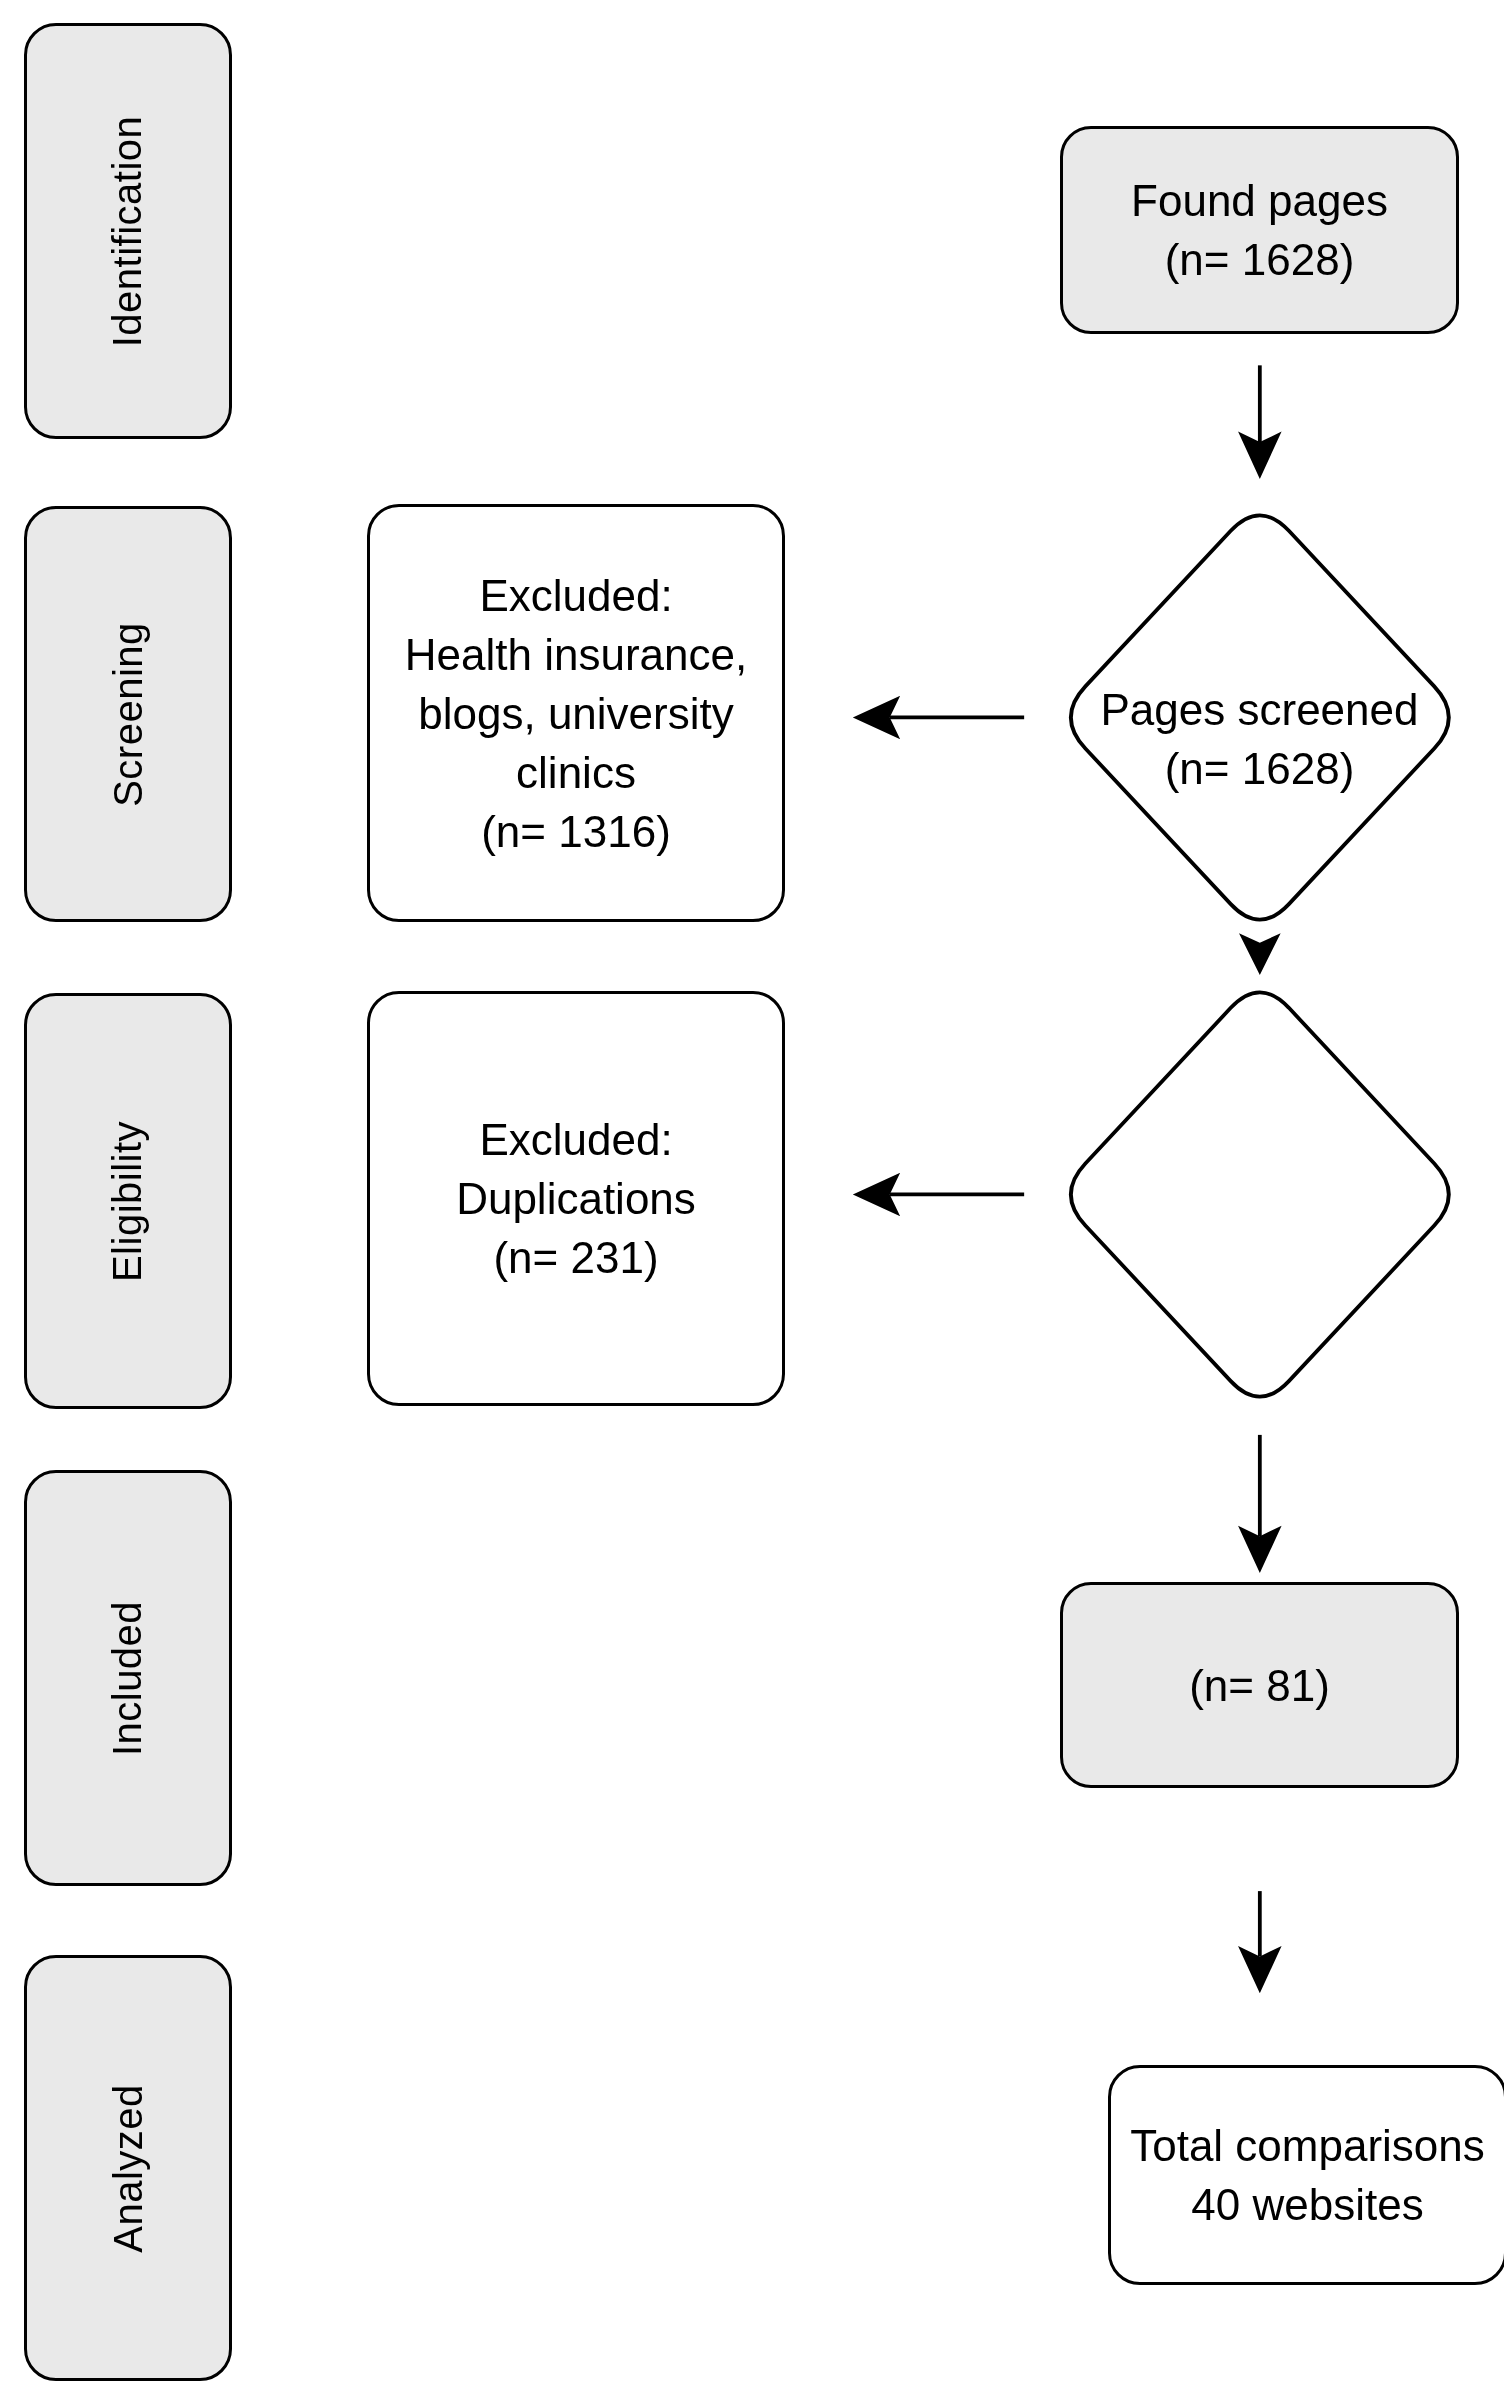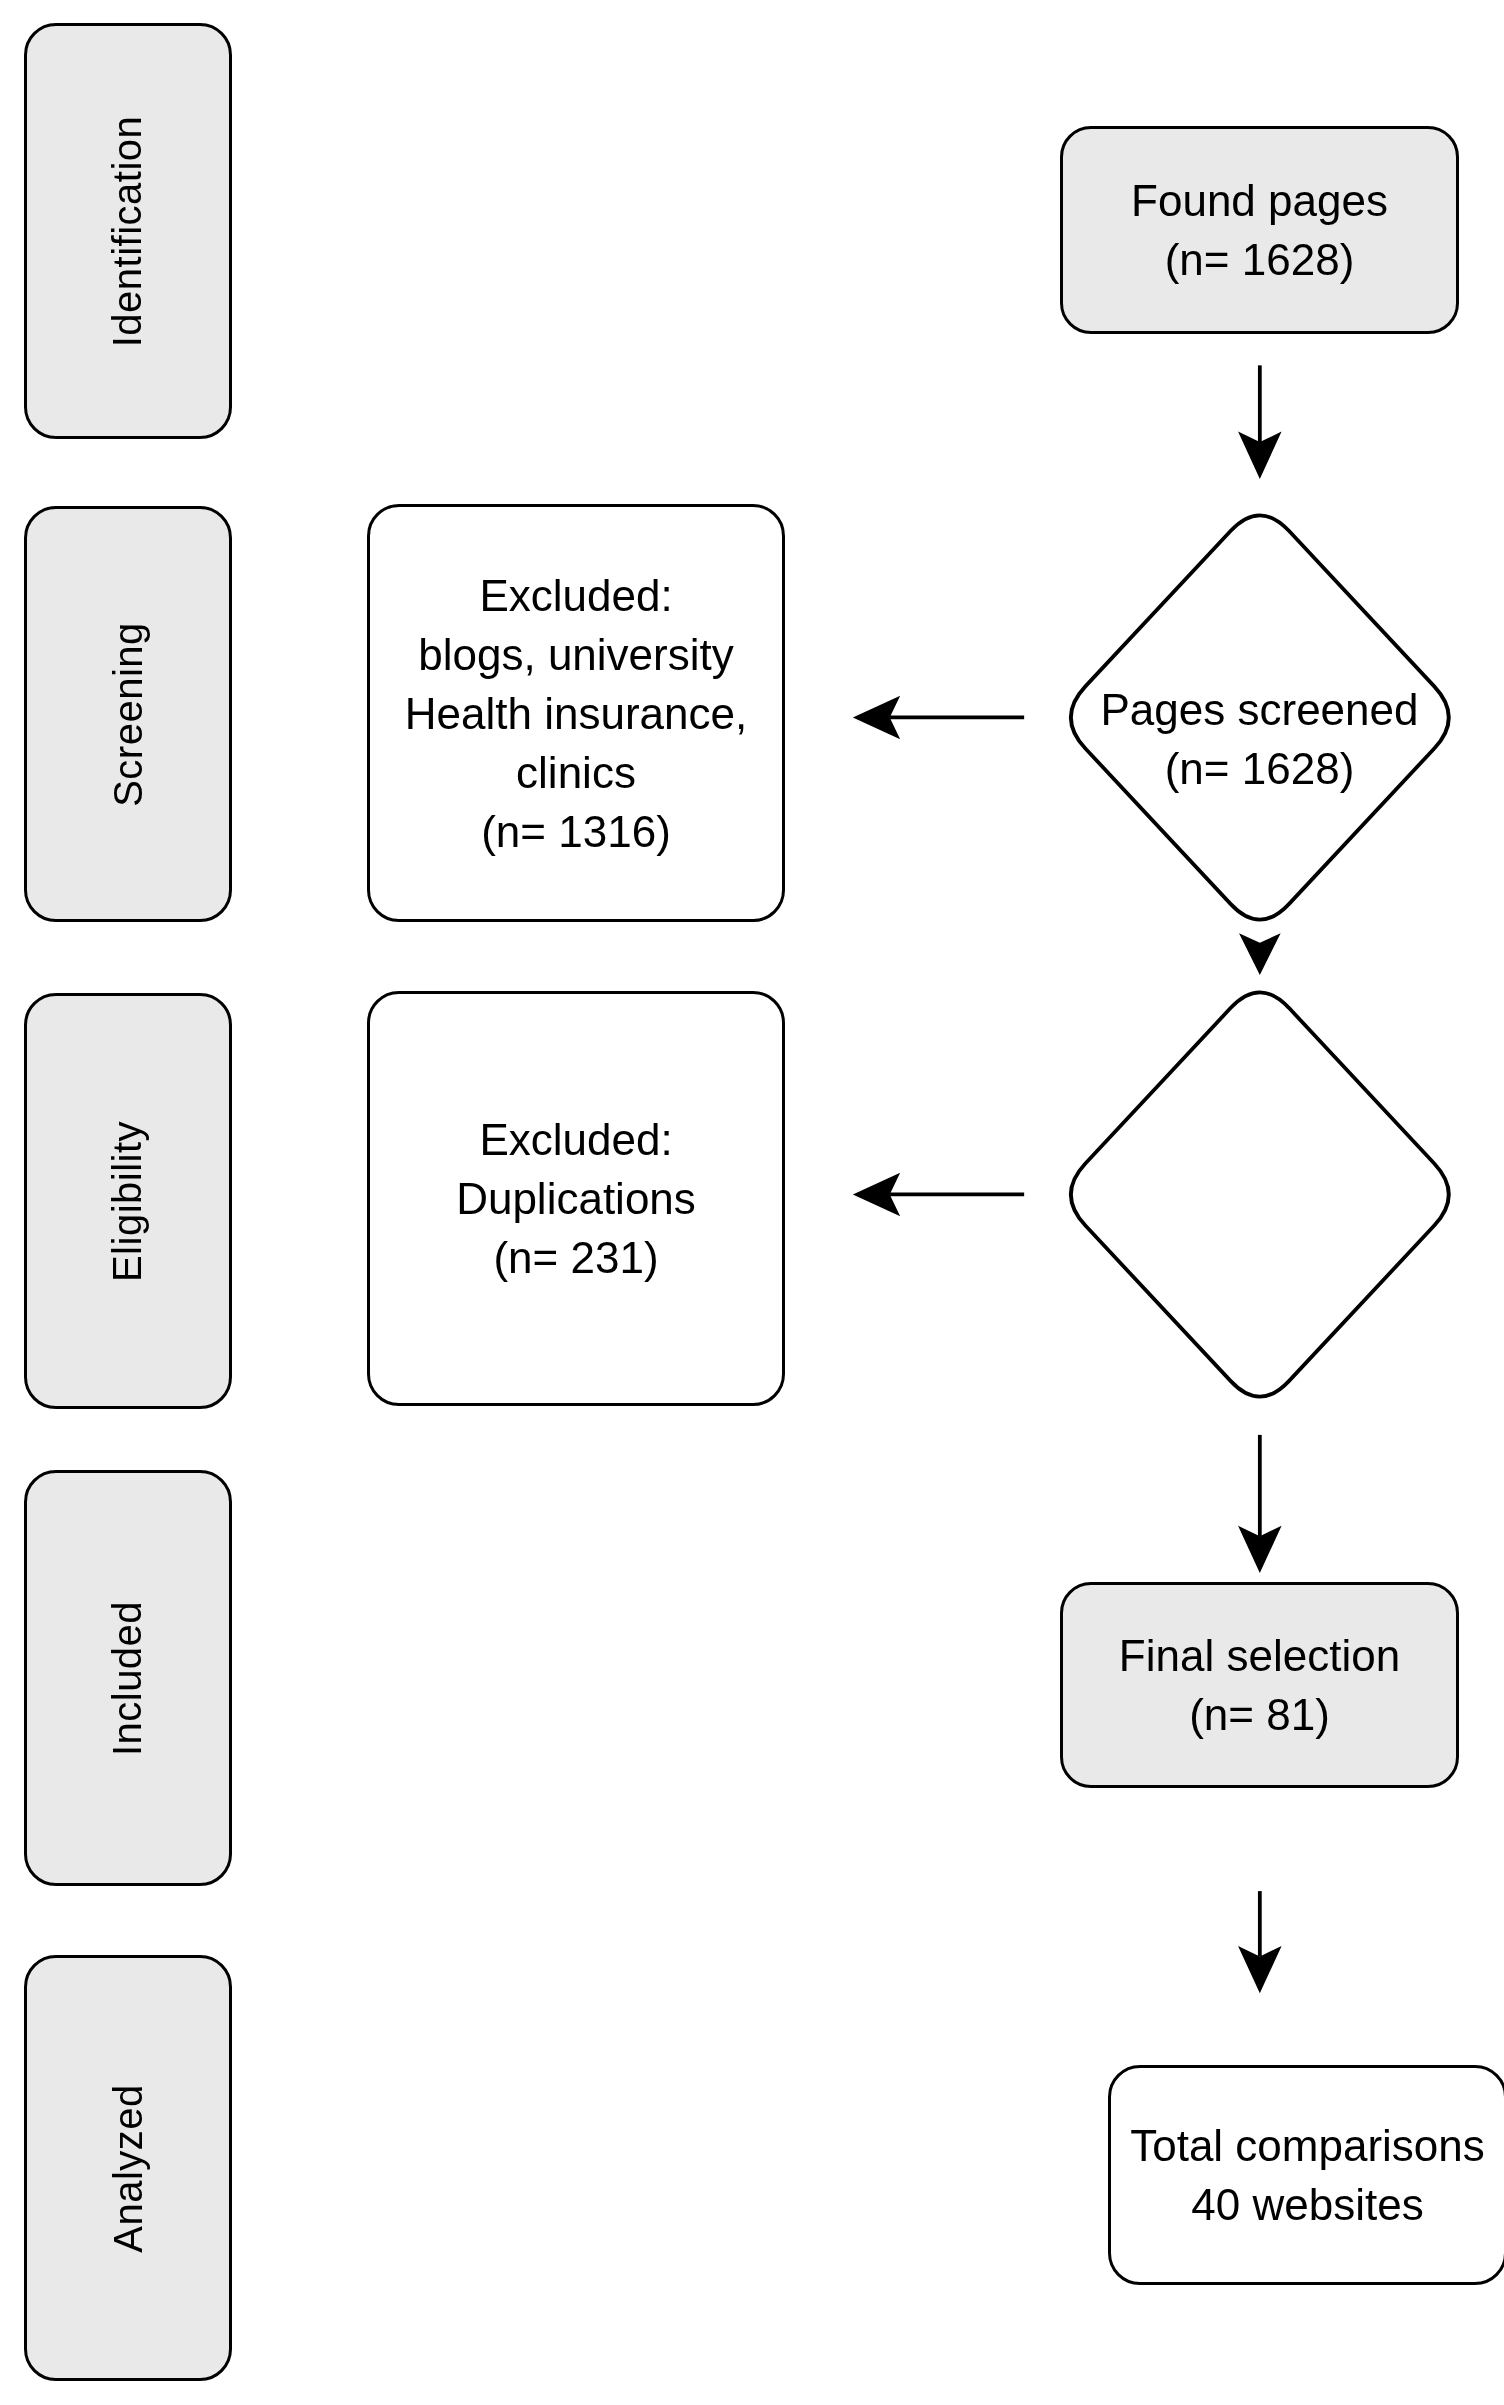--- a/index.html
+++ b/index.html
@@ -139,35 +139,34 @@
 
   <div class="diamond-text" style="left:1056px; top:500px; width:407px; height:435px;">
     <div class="inner">
       <div>Pages screened</div>
       <div>(n= 1628)</div>
     </div>
   </div>
 
   <div class="node white" style="left:367px; top:504px; width:418px; height:418px;">
     <div>Excluded:</div>
+    <div>Health insurance,</div>
     <div>blogs, university</div>
-    <div>Health insurance,</div>
     <div>clinics</div>
     <div>(n= 1316)</div>
   </div>
 
 
   <div class="node white" style="left:367px; top:991px; width:418px; height:415px;">
     <div>Excluded:</div>
     <div>Duplications</div>
     <div>(n= 231)</div>
   </div>
 
   <div class="node gray" style="left:1060px; top:1582px; width:399px; height:206px;">
-    <div>Final selection</div>
     <div>(n= 81)</div>
   </div>
 
   <div class="node white" style="left:1108px; top:2065px; width:399px; height:220px;">
     <div>Total comparisons</div>
     <div>40 websites</div>
   </div>
 
 </div>
 

